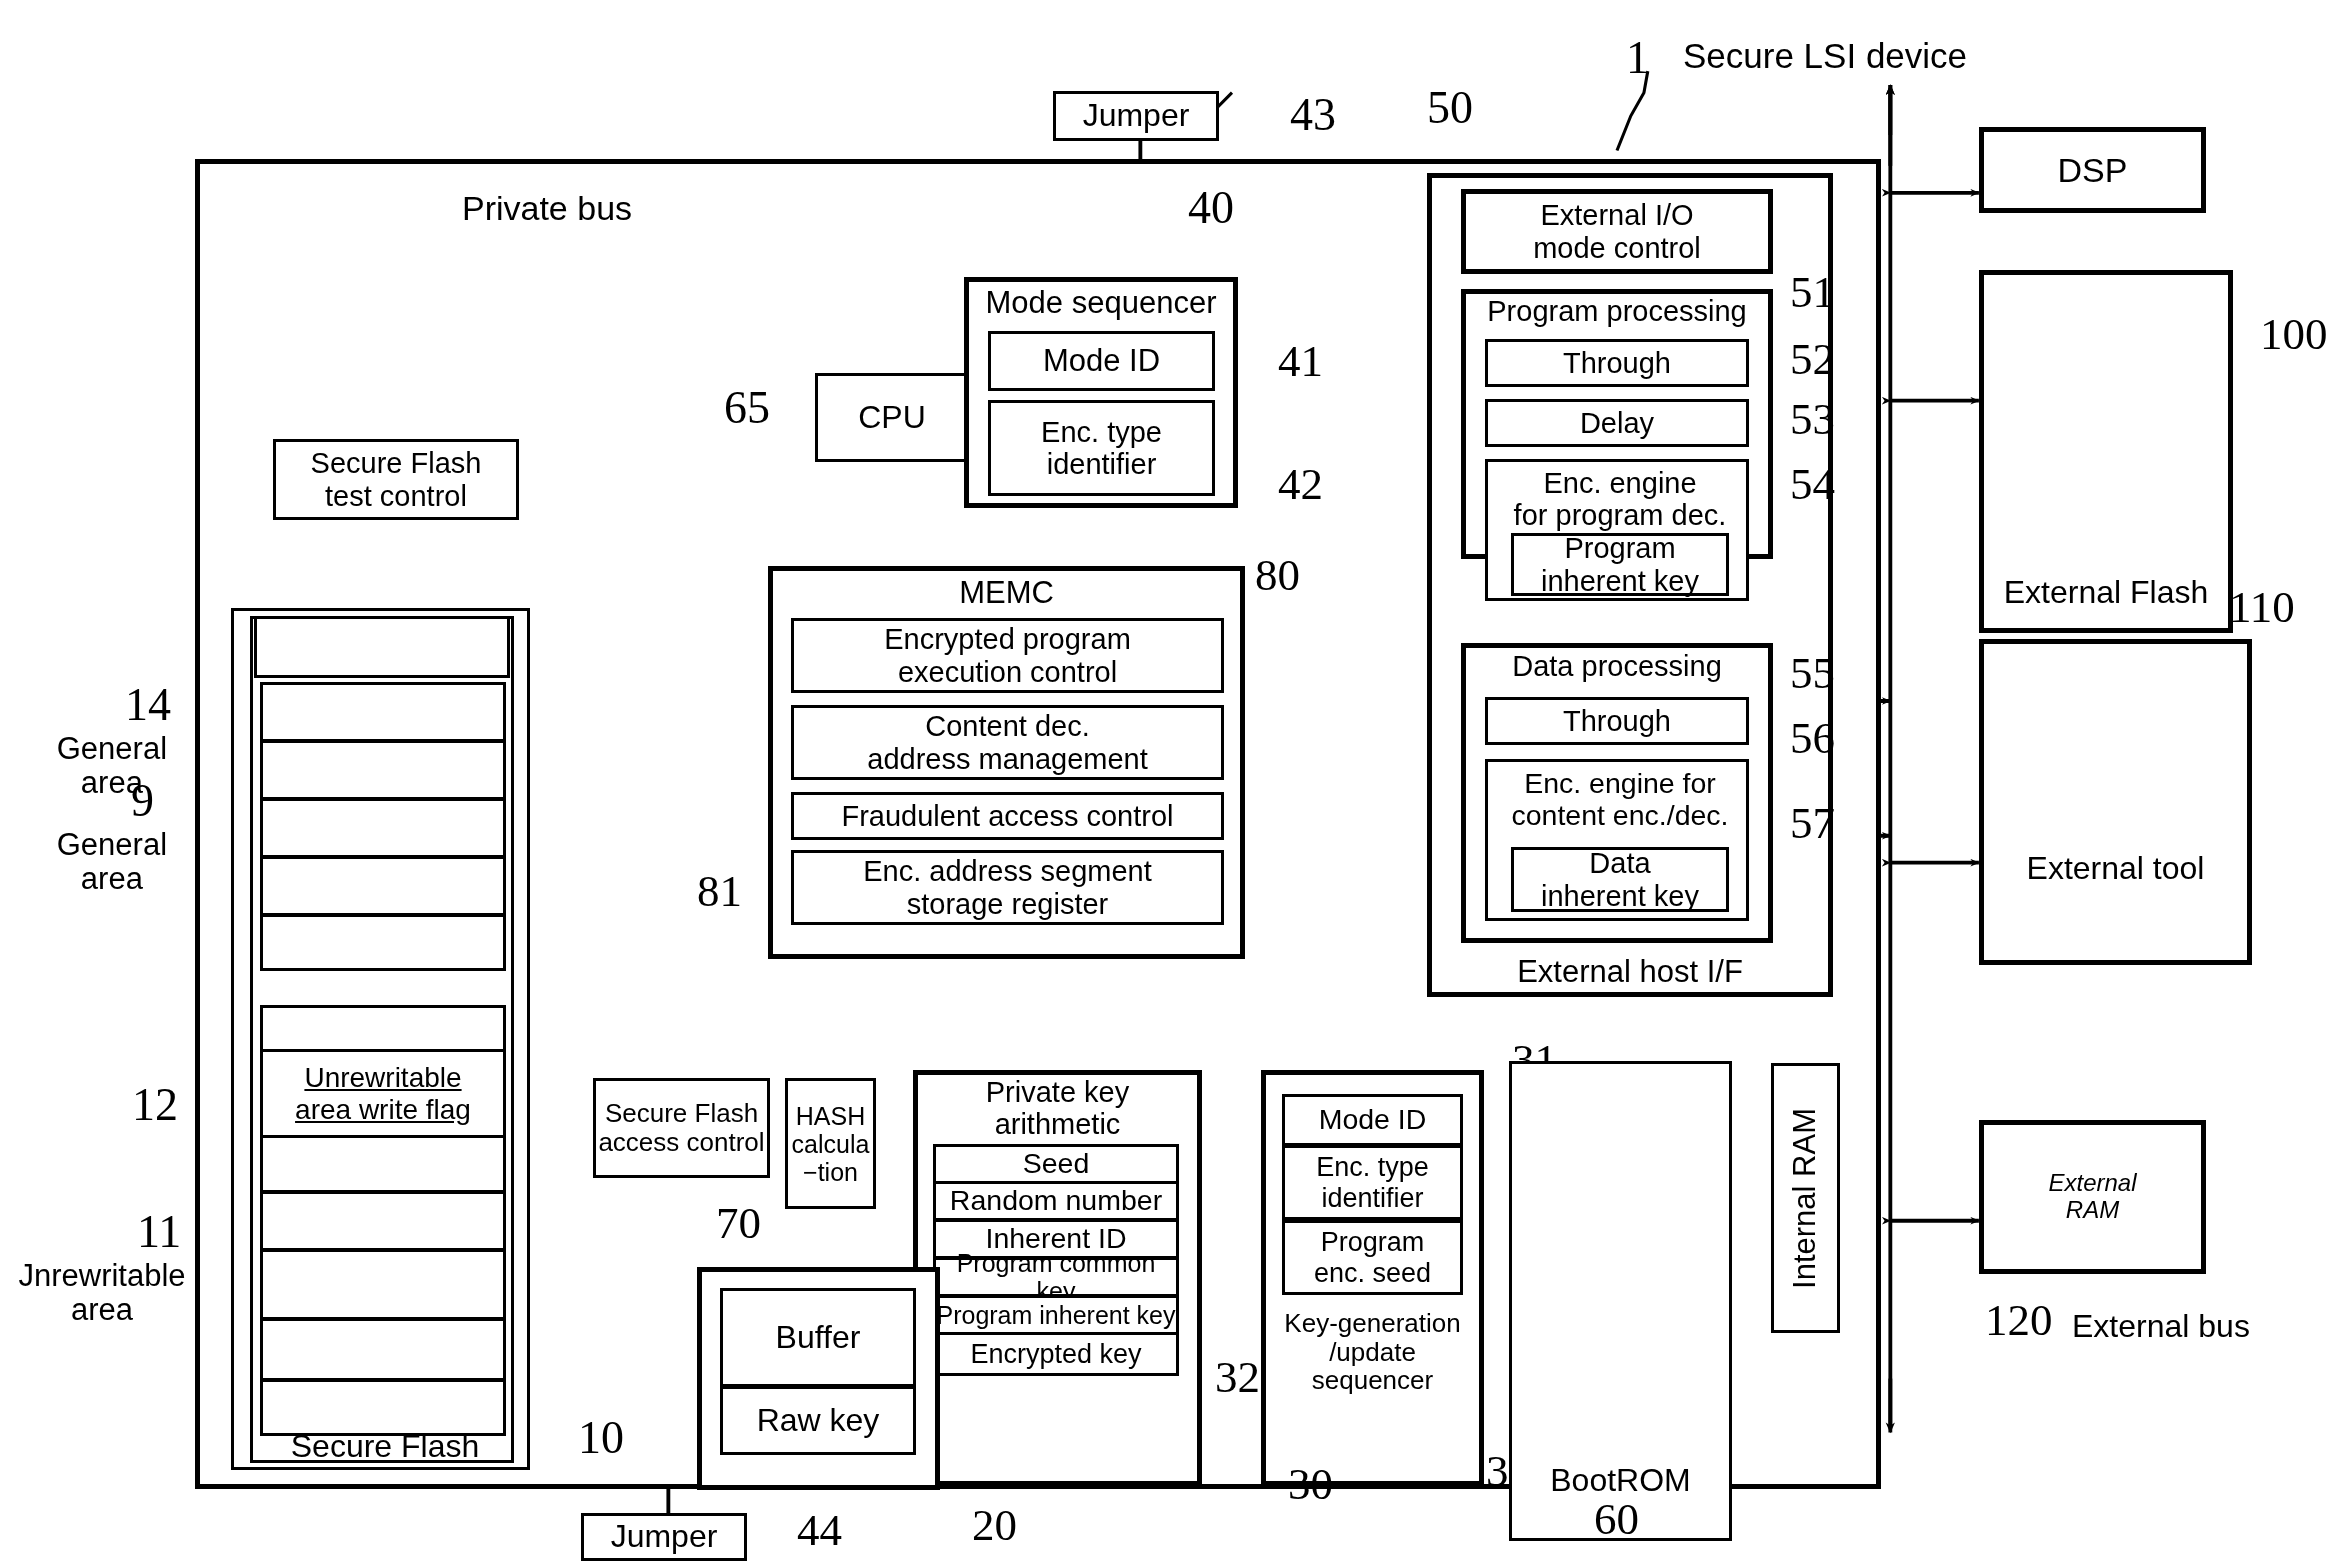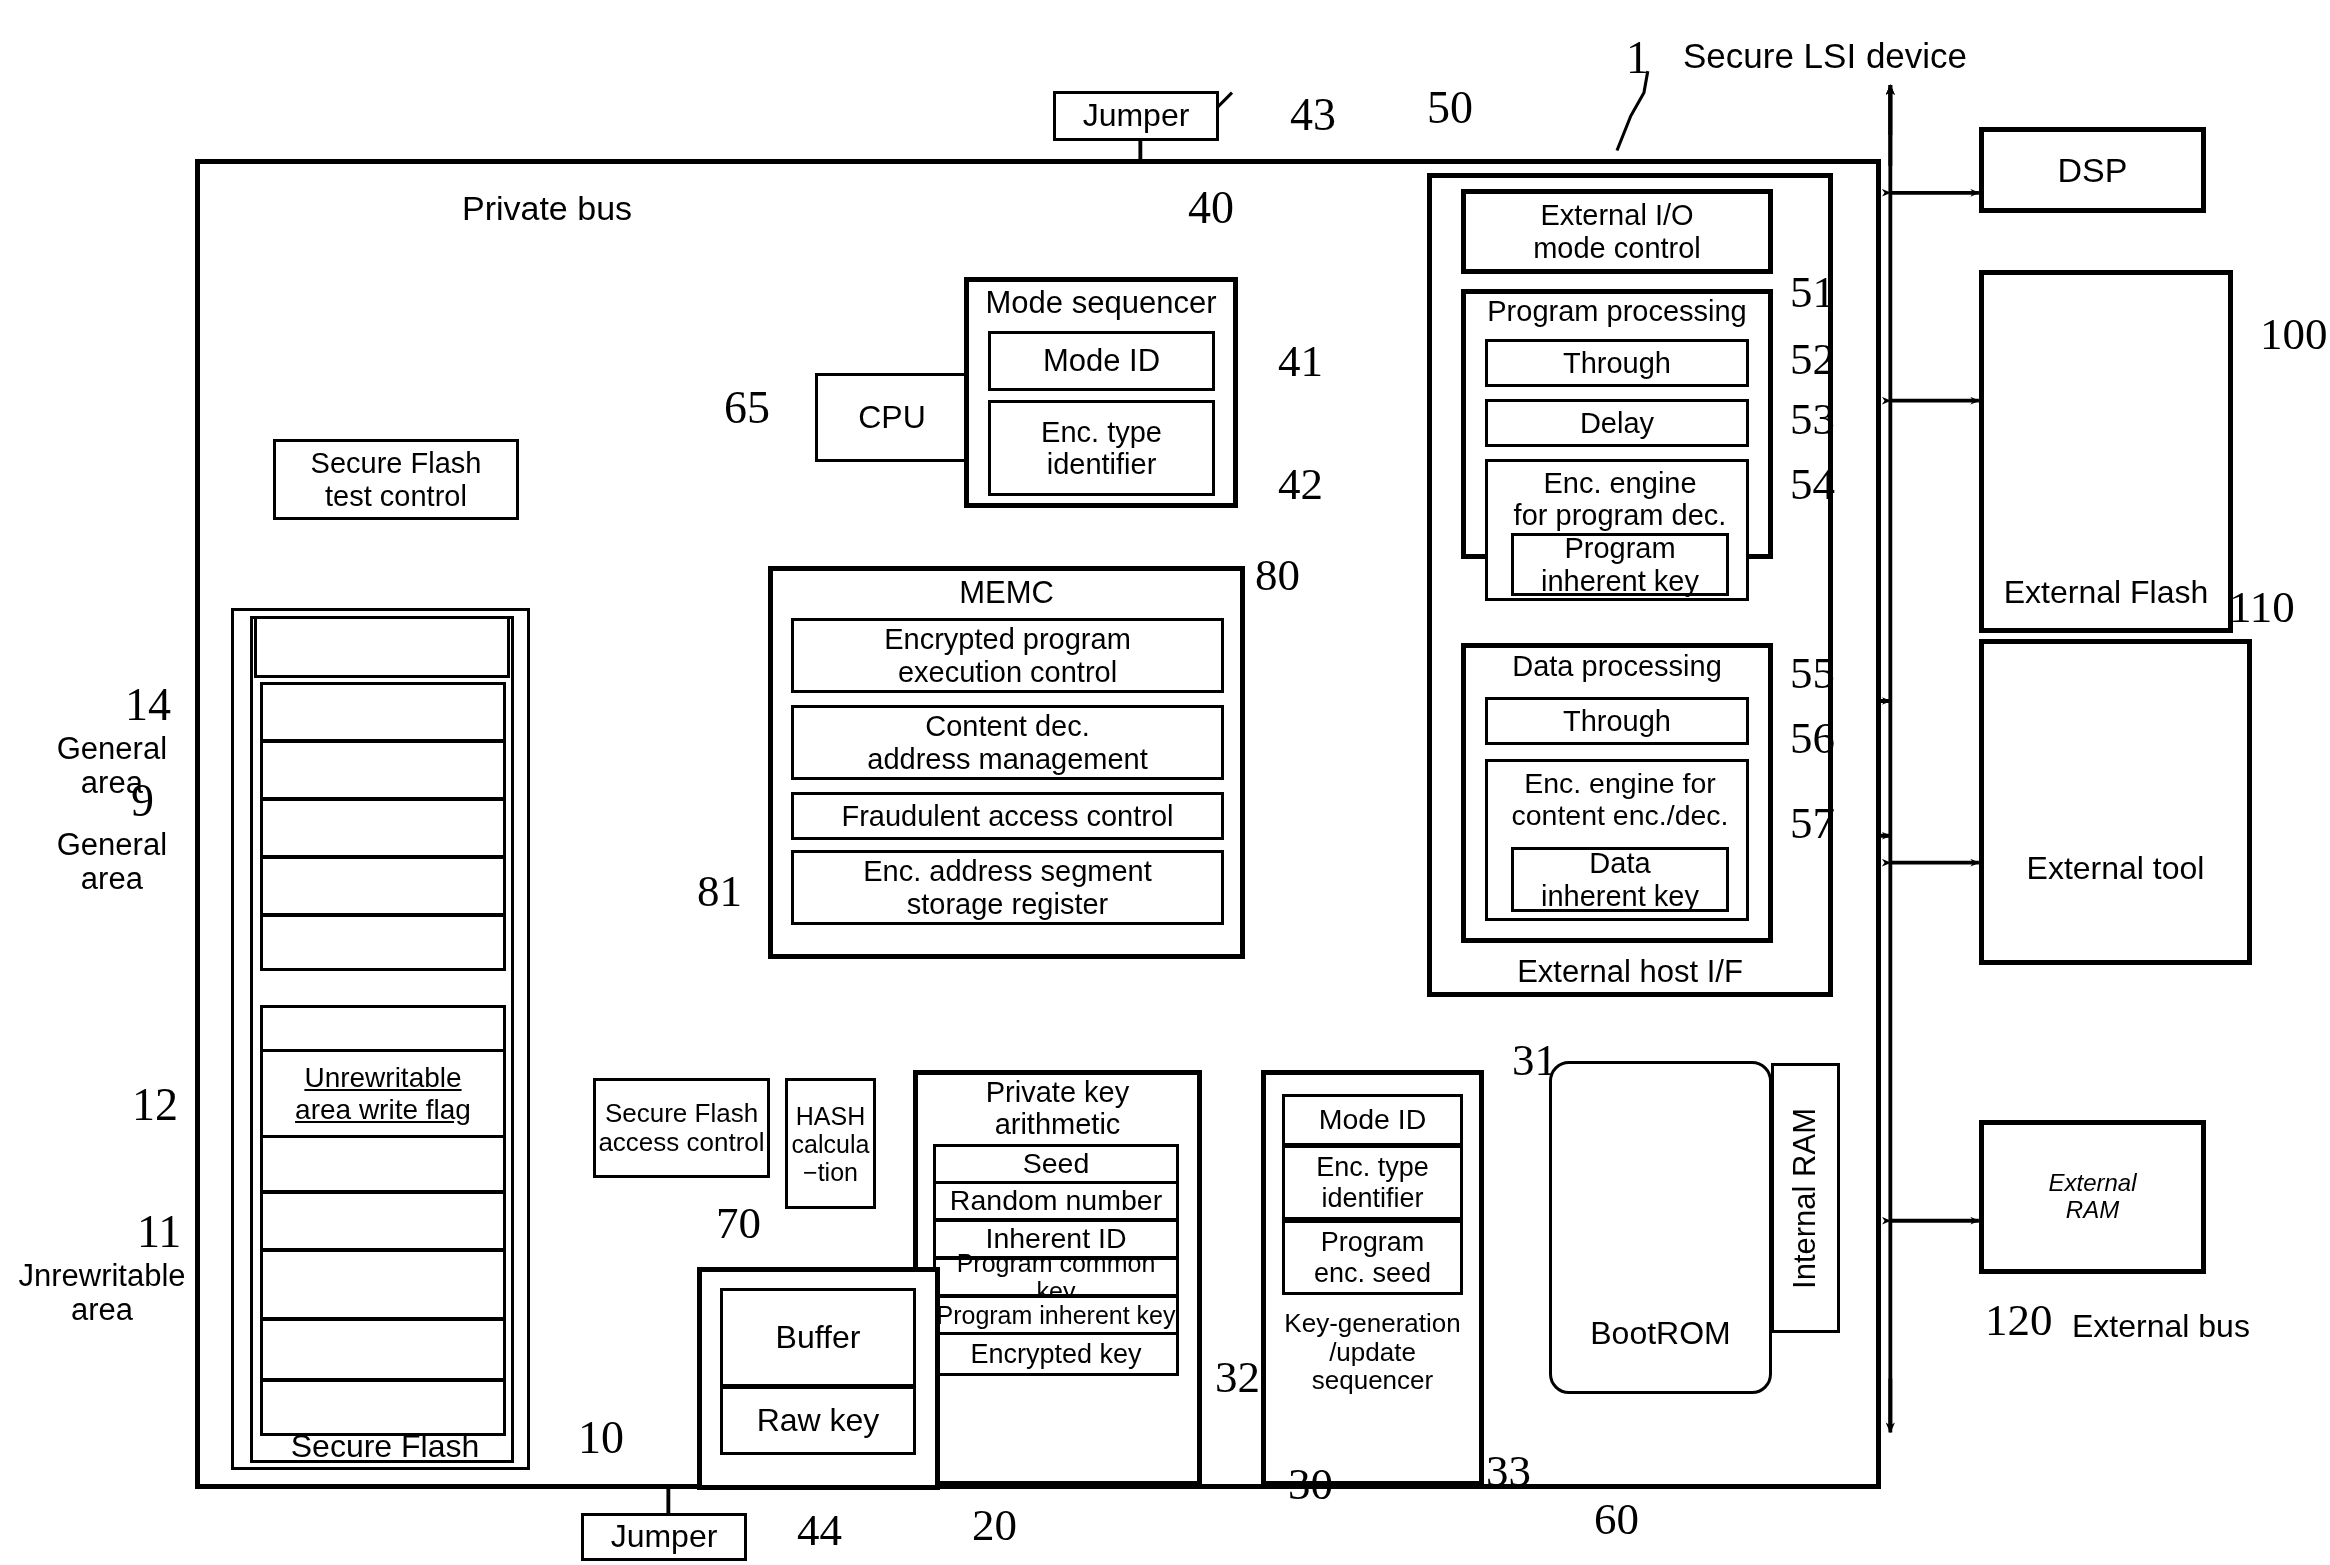--- a/index.html
+++ b/index.html
@@ -305,21 +305,21 @@
 enc. seed</span></div>
   <div class="lbl" style="left:1261px;top:1309px;width:223px;font-size:26px;">Key-generation
 /update
 sequencer</div>
 
   <div class="num" style="left:1512px;top:1038px;font-size:45px;">31</div>
   <div class="num" style="left:1215px;top:1355px;font-size:45px;">32</div>
   <div class="num" style="left:1288px;top:1462px;font-size:45px;">30</div>
   <div class="num" style="left:1486px;top:1449px;font-size:45px;">33</div>
 
-  <div class="box" style="left:1549px;top:1061px;width:223px;height:333px;border-radius:20px;">
+  <div class="box" style="left:1509px;top:1061px;width:223px;height:480px;">
     <span class="boxlabel-bot" style="font-size:32px;bottom:39px;">BootROM</span>
   </div>
   <div class="num" style="left:1594px;top:1497px;font-size:45px;">60</div>
 
   <div class="box" style="left:1771px;top:1063px;width:69px;height:270px;">
     <span class="vert" style="font-size:31px;">Internal RAM</span>
   </div>
 
   <div class="box" style="left:581px;top:1513px;width:166px;height:48px;font-size:32px;">
     <span>Jumper</span>

